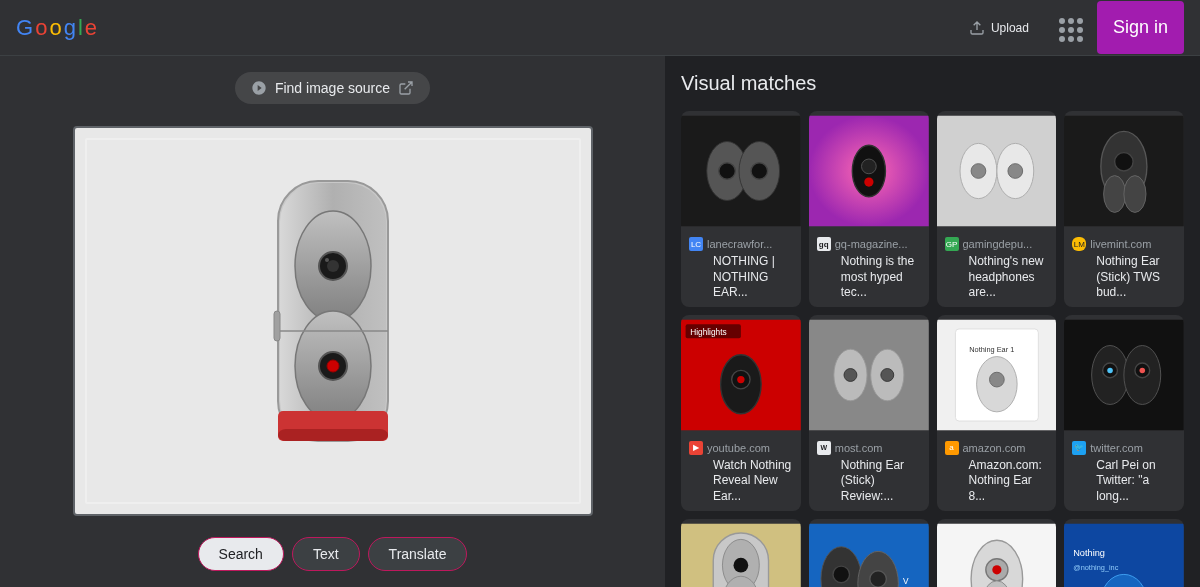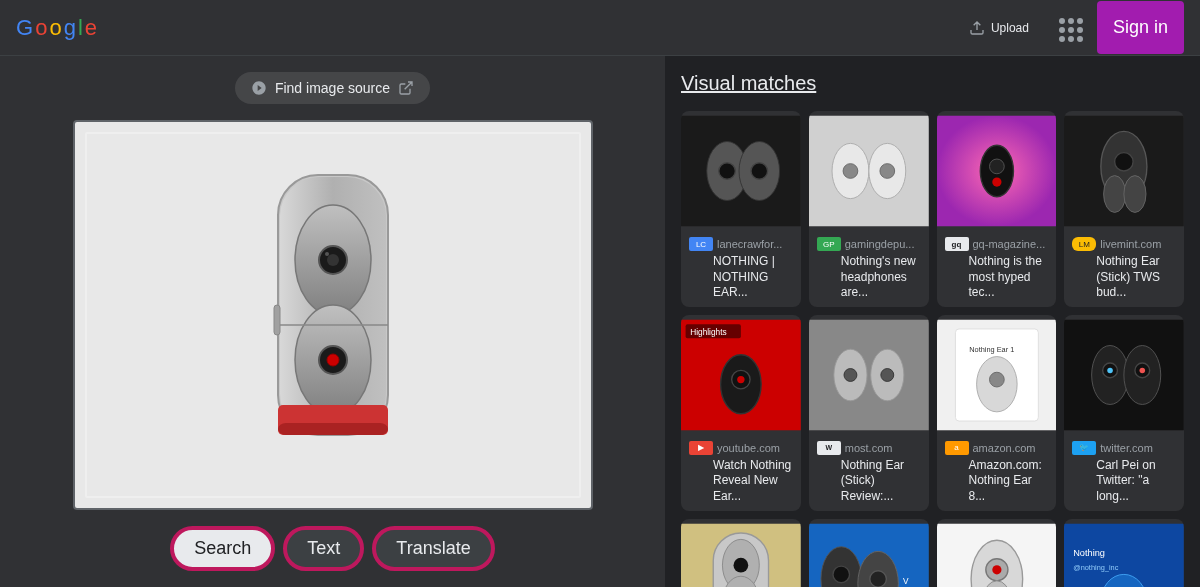--- a/index.html
+++ b/index.html
@@ -64,55 +64,55 @@
       border: 2px solid #5f6368; border-radius: 4px;
       background: #e8e8e8;
       width: 520px; height: 390px;
       display: flex; align-items: center; justify-content: center;
       position: relative; overflow: hidden;
     }
     .action-buttons {
       display: flex; gap: 8px;
     }
     .action-btn {
-      background: #3c4043; color: #e8eaed; border: 4px solid #be185d;
-      border-radius: 24px; padding: 8px 20px; font-size: 18px;
+      background: #3c4043; color: #e8eaed; border: 1px solid #be185d;
+      border-radius: 24px; padding: 8px 20px; font-size: 14px;
       cursor: pointer;
     }
     .action-btn.active {
       background: #e8eaed; color: #202124;
     }
 
     
     .results-panel {
       flex: 1; background: #202124; overflow-y: auto; padding: 16px;
     }
     .results-title {
-      font-size: 20px; color: #e8eaed; margin-bottom: 16px; font-weight: 400; text-decoration: underline;
+      font-size: 20px; color: #e8eaed; margin-bottom: 16px; font-weight: 400;
     }
     .results-grid {
       display: grid;
       grid-template-columns: repeat(4, 1fr);
       gap: 8px;
     }
     .result-card {
       background: #303134; border-radius: 8px; overflow: hidden;
       cursor: pointer;
     }
     .result-img {
       width: 100%; height: 120px; overflow: hidden;
       display: flex; align-items: center; justify-content: center;
     }
     .result-info { padding: 6px 8px; }
     .result-source {
       display: flex; align-items: center; gap: 4px;
       font-size: 11px; color: #9aa0a6; margin-bottom: 3px;
     }
     .source-favicon {
-      width: 24px; height: 14px; border-radius: 2px;
+      width: 14px; height: 14px; border-radius: 2px;
       display: inline-block; flex-shrink: 0;
     }
     .result-desc {
       font-size: 12px; color: #e8eaed; line-height: 1.3; margin-left: 24px;
     }
 
     
     .results-panel::-webkit-scrollbar { width: 6px; }
     .results-panel::-webkit-scrollbar-track { background: #202124; }
     .results-panel::-webkit-scrollbar-thumb { background: #5f6368; border-radius: 3px; }
@@ -245,39 +245,20 @@
             <span class="source-favicon" style="background:#4285f4;color:white;font-size:8px;display:flex;align-items:center;justify-content:center;">LC</span>
             <span>lanecrawfor...</span>
           </div>
           <div class="result-desc">NOTHING | NOTHING EAR...</div>
         </div>
       </div>
 
       <div class="result-card">
         <div class="result-img">
           <svg width="100%" height="120" viewBox="0 0 130 120">
-            <rect width="130" height="120" fill="#d0d0d0"></rect>
-            <ellipse cx="45" cy="60" rx="20" ry="30" fill="#e8e8e8" stroke="#aaa" stroke-width="1"></ellipse>
-            <circle cx="45" cy="60" r="8" fill="#888" stroke="#666" stroke-width="1"></circle>
-            <ellipse cx="85" cy="60" rx="20" ry="30" fill="#e8e8e8" stroke="#aaa" stroke-width="1"></ellipse>
-            <circle cx="85" cy="60" r="8" fill="#888" stroke="#666" stroke-width="1"></circle>
-          </svg>
-        </div>
-        <div class="result-info">
-          <div class="result-source">
-            <span class="source-favicon" style="background:#34a853;color:white;font-size:8px;display:flex;align-items:center;justify-content:center;">GP</span>
-            <span>gamingdepu...</span>
-          </div>
-          <div class="result-desc">Nothing's new headphones are...</div>
-        </div>
-      </div>
-
-      <div class="result-card">
-        <div class="result-img">
-          <svg width="100%" height="120" viewBox="0 0 130 120">
             <defs>
               <radialGradient id="pinkGrad" cx="50%" cy="50%" r="50%">
                 <stop offset="0%" stop-color="#ff69b4"></stop>
                 <stop offset="100%" stop-color="#9c27b0"></stop>
               </radialGradient>
             </defs>
             <rect width="130" height="120" fill="url(#pinkGrad)"></rect>
             <ellipse cx="65" cy="60" rx="18" ry="28" fill="#111" stroke="#333" stroke-width="1.5"></ellipse>
             <circle cx="65" cy="55" r="8" fill="#222" stroke="#555" stroke-width="1"></circle>
             <circle cx="65" cy="72" r="5" fill="#cc0000"></circle>
@@ -288,20 +269,39 @@
             <span class="source-favicon" style="background:#e8eaed;color:#202124;font-size:8px;display:flex;align-items:center;justify-content:center;font-weight:bold;">gq</span>
             <span>gq-magazine...</span>
           </div>
           <div class="result-desc">Nothing is the most hyped tec...</div>
         </div>
       </div>
 
       <div class="result-card">
         <div class="result-img">
           <svg width="100%" height="120" viewBox="0 0 130 120">
+            <rect width="130" height="120" fill="#d0d0d0"></rect>
+            <ellipse cx="45" cy="60" rx="20" ry="30" fill="#e8e8e8" stroke="#aaa" stroke-width="1"></ellipse>
+            <circle cx="45" cy="60" r="8" fill="#888" stroke="#666" stroke-width="1"></circle>
+            <ellipse cx="85" cy="60" rx="20" ry="30" fill="#e8e8e8" stroke="#aaa" stroke-width="1"></ellipse>
+            <circle cx="85" cy="60" r="8" fill="#888" stroke="#666" stroke-width="1"></circle>
+          </svg>
+        </div>
+        <div class="result-info">
+          <div class="result-source">
+            <span class="source-favicon" style="background:#34a853;color:white;font-size:8px;display:flex;align-items:center;justify-content:center;">GP</span>
+            <span>gamingdepu...</span>
+          </div>
+          <div class="result-desc">Nothing's new headphones are...</div>
+        </div>
+      </div>
+
+      <div class="result-card">
+        <div class="result-img">
+          <svg width="100%" height="120" viewBox="0 0 130 120">
             <rect width="130" height="120" fill="#1a1a1a"></rect>
             <ellipse cx="65" cy="55" rx="25" ry="38" fill="#333" stroke="#555" stroke-width="1.5"></ellipse>
             <circle cx="65" cy="50" r="10" fill="#111" stroke="#444" stroke-width="1.5"></circle>
             <ellipse cx="55" cy="85" rx="12" ry="20" fill="#444" stroke="#666" stroke-width="1"></ellipse>
             <ellipse cx="77" cy="85" rx="12" ry="20" fill="#444" stroke="#666" stroke-width="1"></ellipse>
           </svg>
         </div>
         <div class="result-info">
           <div class="result-source">
             <span class="source-favicon" style="background:#fbbc04;color:#202124;font-size:8px;display:flex;align-items:center;justify-content:center;border-radius:6px;">LM</span>

